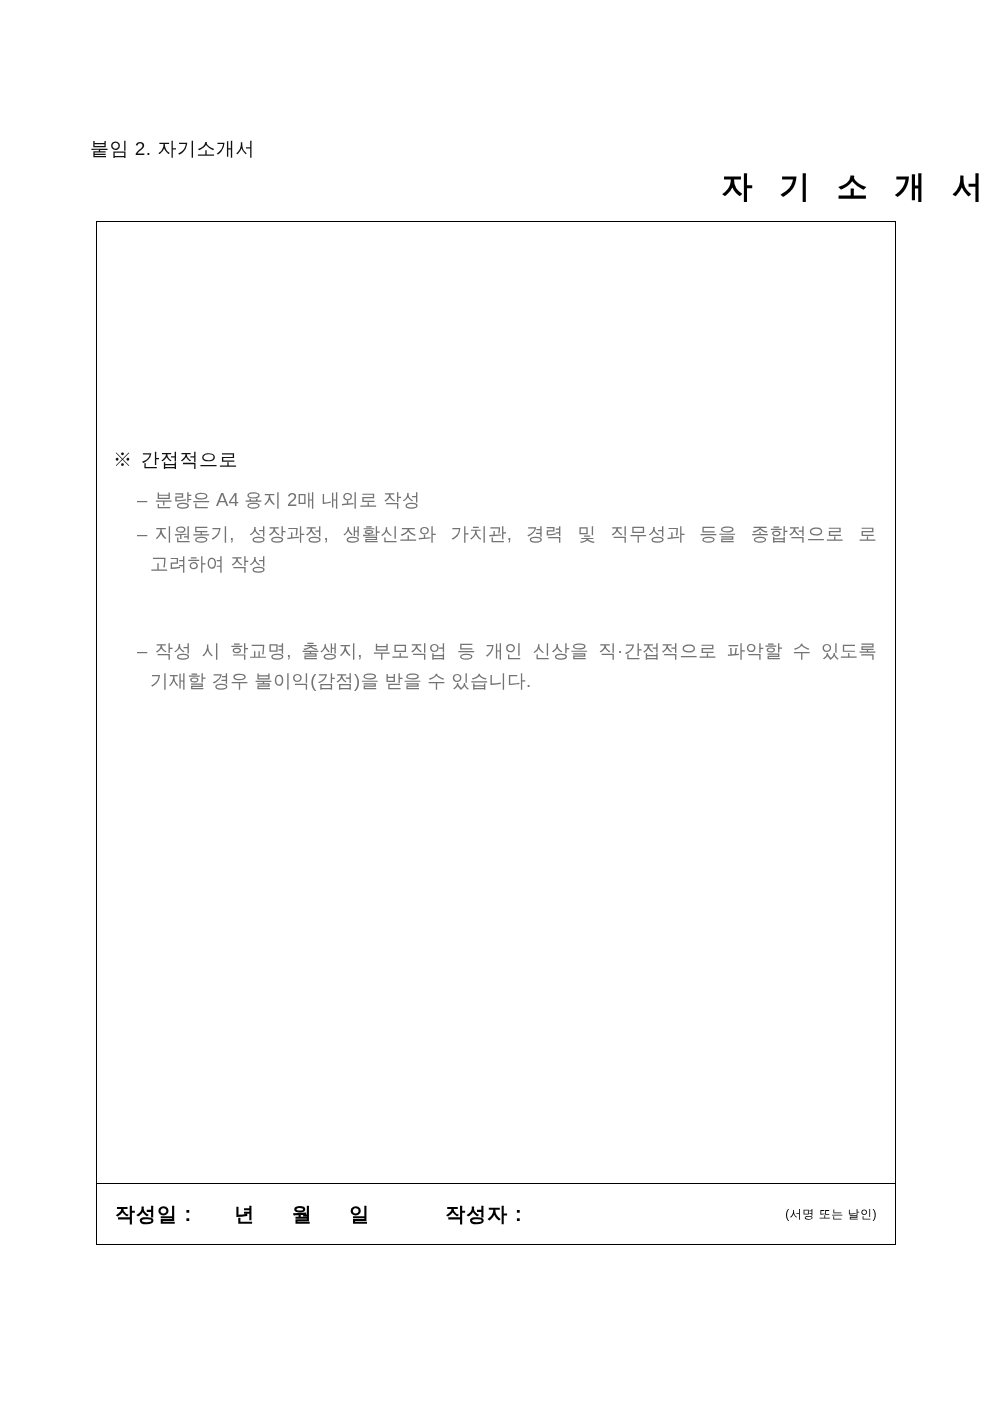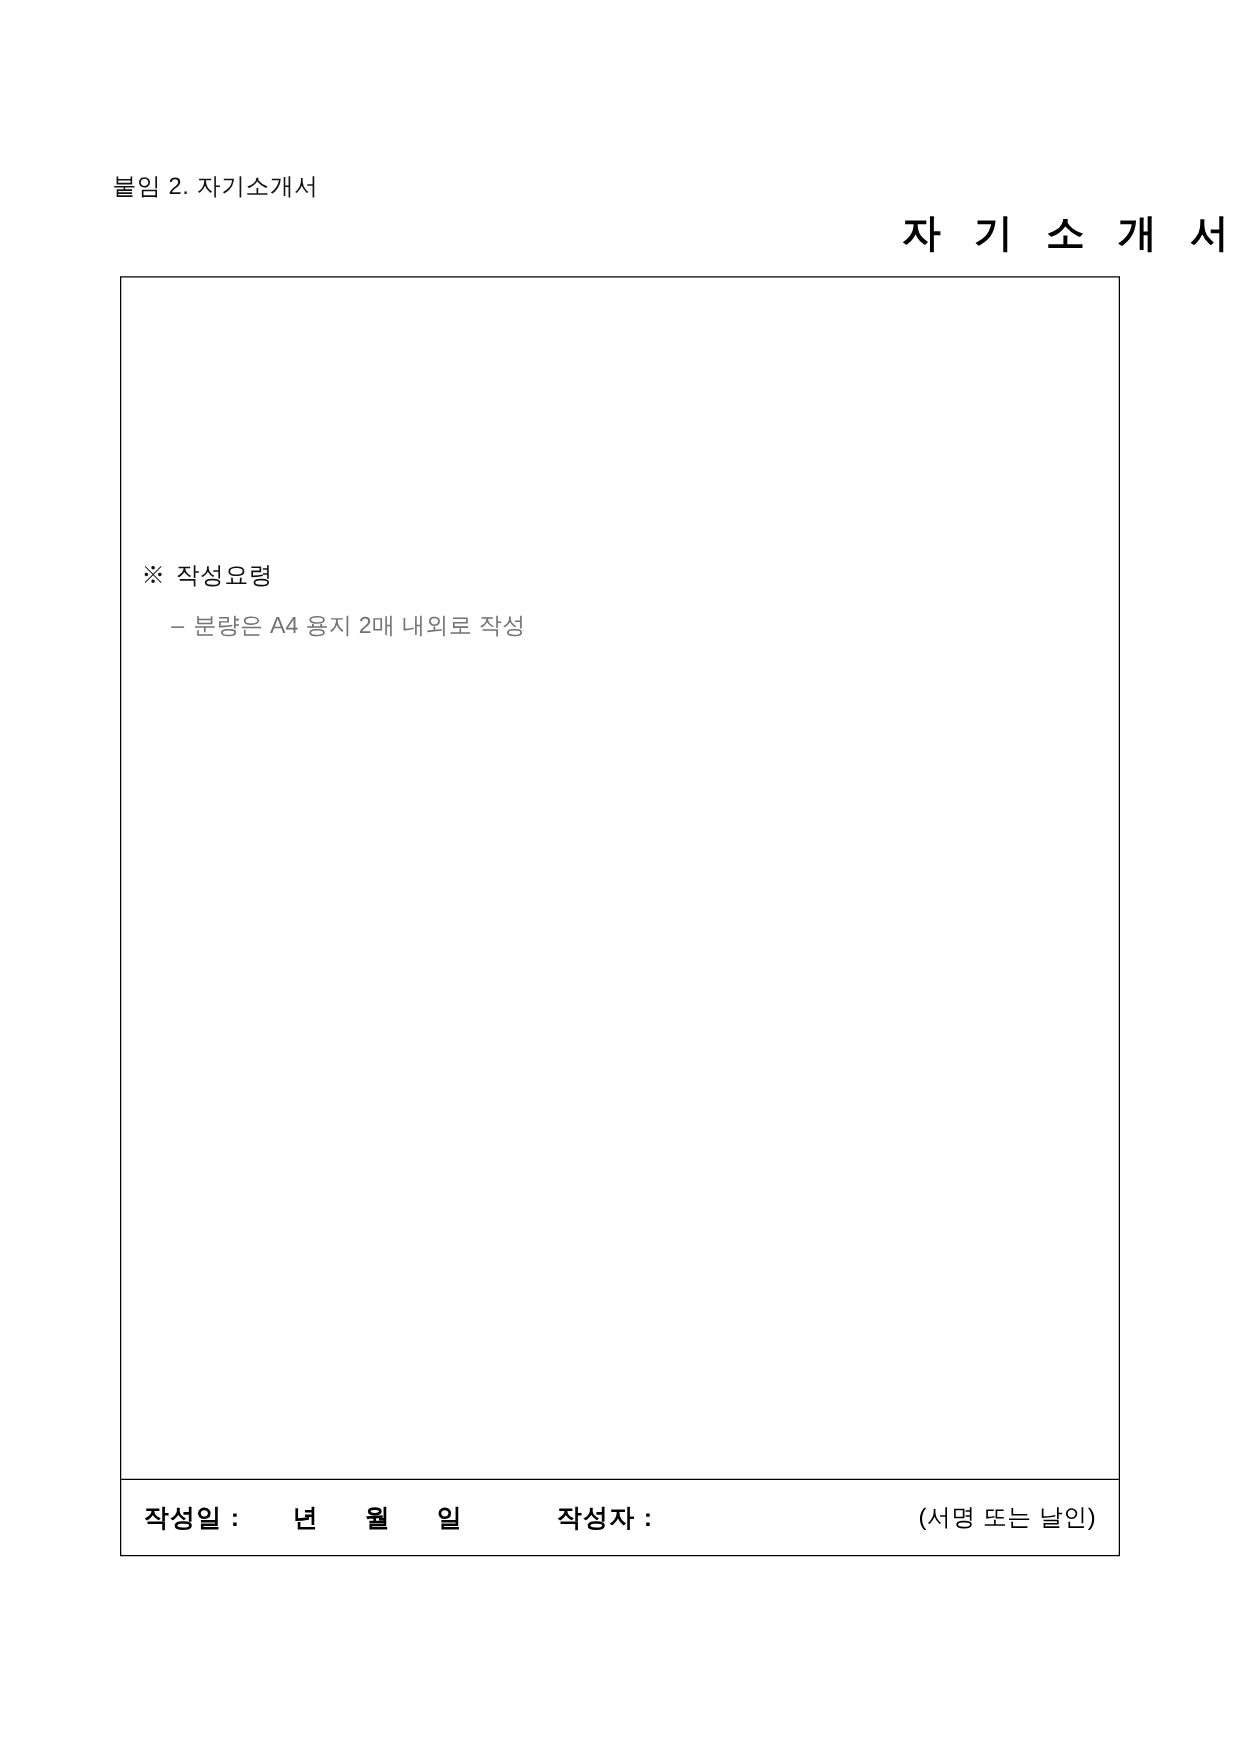--- a/index.html
+++ b/index.html
@@ -116,48 +116,54 @@
   .footer-cell-writer {
     display: flex;
     align-items: center;
     margin-left: 60px;
     white-space: nowrap;
   }
   .footer-cell-sign {
     margin-left: auto;
     padding-right: 18px;
     font-weight: normal;
-    font-size: 19px;
+    font-size: 12px;
     letter-spacing: 0.5px;
     white-space: nowrap;
   }
 </style>
 </head>
 <body>
 
 <div class="page">
 
   <div class="attachment-label">붙임 2. 자기소개서</div>
 
   <div class="doc-title">자 기 소 개 서</div>
 
   <div class="form-box">
 
     <div class="content-area">
 
       <div class="guide-block first">
         <div class="guide-heading">
-          <span class="mark">※</span><span>작성요령</span>
+          <span class="mark">※</span><span>간접적으로</span>
         </div>
         <div class="guide-item">
           <span class="dash">–</span><span>분량은 A4 용지 2매 내외로 작성</span>
         </div>
+        <div class="guide-item">
+          <span class="dash">–</span><span>지원동기, 성장과정, 생활신조와 가치관, 경력 및 직무성과 등을 종합적으로 로 고려하여 작성</span>
+        </div>
       </div>
 
       <div class="guide-block second">
+        <div class="guide-item">
+          <span class="dash">–</span><span>작성 시 학교명, 출생지, 부모직업 등 개인 신상을 직·간접적으로 파악할 수 있도록 기재할 경우 불이익(감점)을 받을 수 있습니다.</span>
+        </div>
       </div>
 
     </div>
 
     <div class="footer-row">
       <div class="footer-cell-date">
         <span class="footer-label">작성일 :</span>
         <span class="date-units">년 월 일</span>
       </div>
       <div class="footer-cell-writer">

